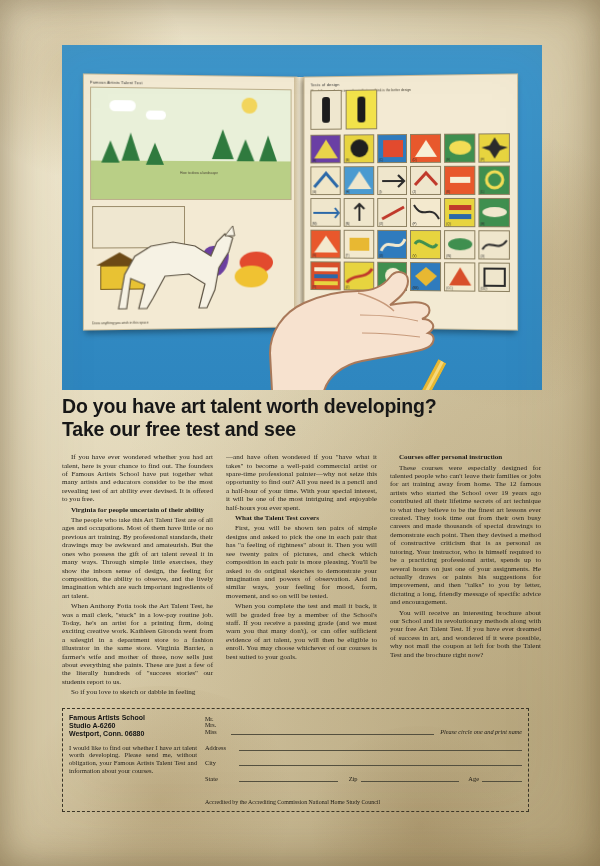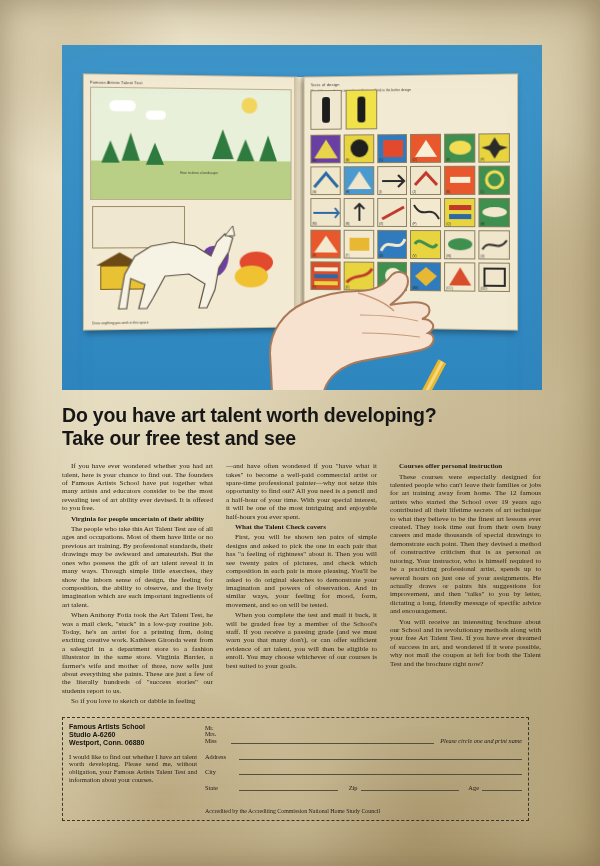--- a/index.html
+++ b/index.html
@@ -66,21 +66,21 @@
   .cell{width:30px;height:27px;border:1px solid #8c8060;position:relative;overflow:hidden;}
   .clab{position:absolute;bottom:0;left:1px;font-size:3px;color:#2b2b2b;font-family:"Liberation Sans",sans-serif;}
   .toprow{display:flex;gap:4px;margin:3px 0 5px 6px;}
   .tcell{width:30px;height:38px;border:1px solid #8c8060;position:relative;}
 
   .hand{position:absolute;left:200px;top:196px;width:220px;height:150px;}
   .pencil{position:absolute;left:176px;top:120px;width:7px;height:150px;background:linear-gradient(90deg,#c89a32,#f0cf72,#b98c28);transform:rotate(28deg);transform-origin:top center;}
 
   
   .headline{
-    margin-top:14px;
+    margin-top:5px;
     font-family:"Liberation Sans",sans-serif;
     font-weight:bold;font-size:19.5px;line-height:1.16;color:#171717;
     letter-spacing:-.2px;
   }
 
   
   .cols{display:flex;gap:13px;margin-top:13px;}
   .col{width:151px;}
   .col p{
     margin:0 0 2px 0;
@@ -314,21 +314,21 @@
     <div class="cols">
       <div class="col">
         <p>If you have ever wondered whether you had art talent, here is your chance to find out. The founders of Famous Artists School have put together what many artists and educators consider to be the most revealing test of art ability ever devised. It is offered to you free.</p>
         <p class="sub">Virginia for people uncertain of their ability</p>
         <p>The people who take this Art Talent Test are of all ages and occupations. Most of them have little or no previous art training. By professional standards, their drawings may be awkward and amateurish. But the ones who possess the gift of art talent reveal it in many ways. Through simple little exercises, they show the inborn sense of design, the feeling for composition, the ability to observe, and the lively imagination which are such important ingredients of art talent.</p>
         <p>When Anthony Fotia took the Art Talent Test, he was a mail clerk, "stuck" in a low-pay routine job. Today, he's an artist for a printing firm, doing exciting creative work. Kathleen Gironda went from a salesgirl in a department store to a fashion illustrator in the same store. Virginia Barrier, a farmer's wife and mother of three, now sells just about everything she paints. These are just a few of the literally hundreds of "success stories" our students report to us.</p>
         <p>So if you love to sketch or dabble in feeling</p>
       </div>
       <div class="col">
         <p class="noind">—and have often wondered if you "have what it takes" to become a well-paid commercial artist or spare-time professional painter—why not seize this opportunity to find out? All you need is a pencil and a half-hour of your time. With your special interest, it will be one of the most intriguing and enjoyable half-hours you ever spent.</p>
-        <p class="sub">What the Talent Check covers</p>
+        <p class="sub">What the Talent Test covers</p>
         <p>First, you will be shown ten pairs of simple designs and asked to pick the one in each pair that has "a feeling of rightness" about it. Then you will see twenty pairs of pictures, and check which composition in each pair is more pleasing. You'll be asked to do original sketches to demonstrate your imagination and powers of observation. And in similar ways, your feeling for mood, form, movement, and so on will be tested.</p>
         <p>When you complete the test and mail it back, it will be graded free by a member of the School's staff. If you receive a passing grade (and we must warn you that many don't), or can offer sufficient evidence of art talent, you will then be eligible to enroll. You may choose whichever of our courses is best suited to your goals.</p>
       </div>
       <div class="col">
         <p class="sub first">Courses offer personal instruction</p>
         <p>These courses were especially designed for talented people who can't leave their families or jobs for art training away from home. The 12 famous artists who started the School over 19 years ago contributed all their lifetime secrets of art technique to what they believe to be the finest art lessons ever created. They took time out from their own busy careers and made thousands of special drawings to demonstrate each point. Then they devised a method of constructive criticism that is as personal as tutoring. Your instructor, who is himself required to be a practicing professional artist, spends up to several hours on just one of your assignments. He actually draws or paints his suggestions for improvement, and then "talks" to you by letter, dictating a long, friendly message of specific advice and encouragement.</p>
         <p>You will receive an interesting brochure about our School and its revolutionary methods along with your free Art Talent Test. If you have ever dreamed of success in art, and wondered if it were possible, why not mail the coupon at left for both the Talent Test and the brochure right now?</p>
       </div>
     </div>
 

